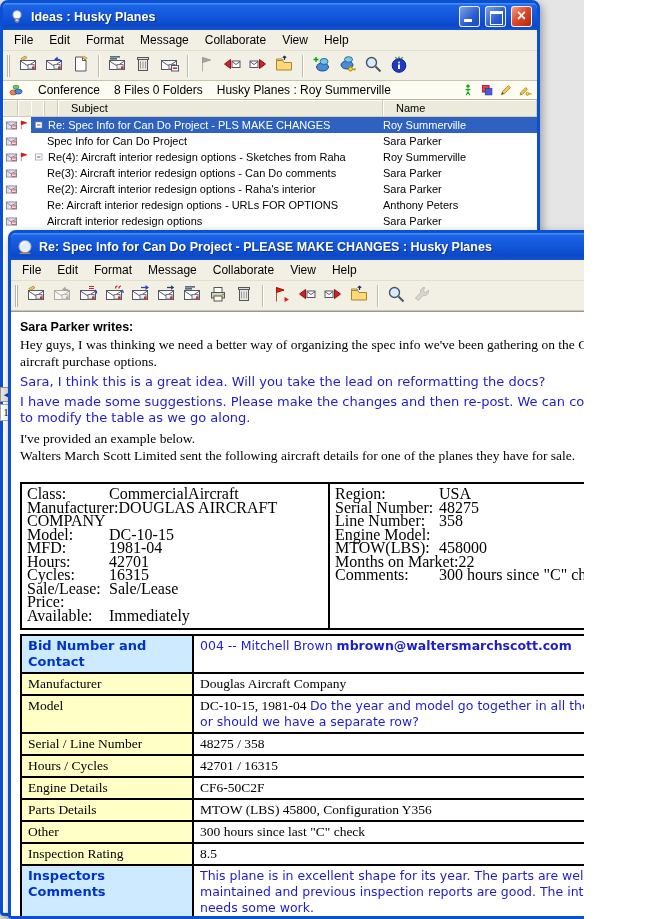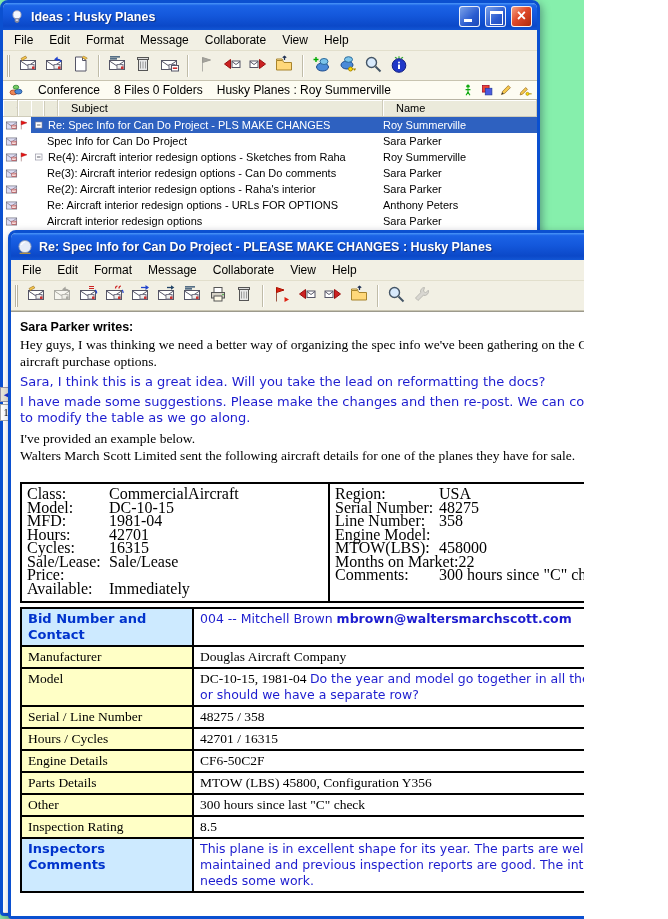--- a/index.html
+++ b/index.html
@@ -1,17 +1,17 @@
 <!DOCTYPE html>
 <html style="--sel: #2e61c0; --blue: #1d1dcf; --hdr-bg: #cdeaff; --hdr-txt: #0033cc; --lbl-bg: #ffffc6;"><head>
 <meta charset="utf-8">
 <style>
   *{box-sizing:border-box;margin:0;padding:0;}
   body{background:#fff;}
-  .stage{position:relative;width:584px;height:919px;background:#86efac;overflow:hidden;
+  .stage{position:relative;width:584px;height:919px;background:#e5e5e5;overflow:hidden;
          font-family:"Liberation Sans",sans-serif;text-decoration:underline;}
   
   .window{position:absolute;border:3px solid #0b50d0;border-radius:8px 8px 4px 4px;
           background:#ece9d8;box-shadow:2px 3px 8px rgba(0,0,40,.35);}
   #win1{left:0;top:0;width:540px;height:916px;z-index:1;overflow:visible;}
   #win2{left:8px;top:230px;width:660px;height:689px;z-index:5;display:flex;flex-direction:column;}
   .titlebar{height:27px;display:flex;align-items:center;gap:5px;padding:0 5px;
     background:linear-gradient(180deg,#4a96f8 0%,#1b63e6 10%,#1458dc 45%,#0b48c8 85%,#1256d4 100%);
     border-radius:5px 5px 0 0;}
   .title{flex:1;color:#fff;font-weight:bold;font-size:12.5px;text-shadow:1px 1px 1px #10307e;
@@ -612,20 +612,21 @@
       <div class="msg-content">
         <div class="writer">Sara Parker writes:</div>
         <p class="pk">Hey guys, I was thinking we need a better way of organizing the spec info we've been gathering on the Can Do aircraft purchase options.</p>
         <p class="pb">Sara, I think this is a great idea. Will you take the lead on reformatting the docs?</p>
         <p class="pb">I have made some suggestions. Please make the changes and then re-post. We can continue to modify the table as we go along.</p>
         <p class="pk">I've provided an example below.</p>
         <p class="pk">Walters March Scott Limited sent the following aircraft details for one of the planes they have for sale.</p>
         <div class="specbox">
           <div class="spec-col left" id="spec-left">
               <div class="specline"><span class="sl">Class:</span><span>CommercialAircraft</span></div>
+              <div class="specline"><span class="sl">Manufacturer:</span><span>DOUGLAS AIRCRAFT COMPANY</span></div>
               <div class="specline"><span class="sl">Model:</span><span>DC-10-15</span></div>
               <div class="specline"><span class="sl">MFD:</span><span>1981-04</span></div>
               <div class="specline"><span class="sl">Hours:</span><span>42701</span></div>
               <div class="specline"><span class="sl">Cycles:</span><span>16315</span></div>
               <div class="specline"><span class="sl">Sale/Lease:</span><span>Sale/Lease</span></div>
               <div class="specline"><span class="sl">Price:</span><span></span></div>
               <div class="specline"><span class="sl">Available:</span><span>Immediately</span></div>
             </div>
           <div class="spec-col right" id="spec-right">
               <div class="specline"><span class="sl">Region:</span><span>USA</span></div>

